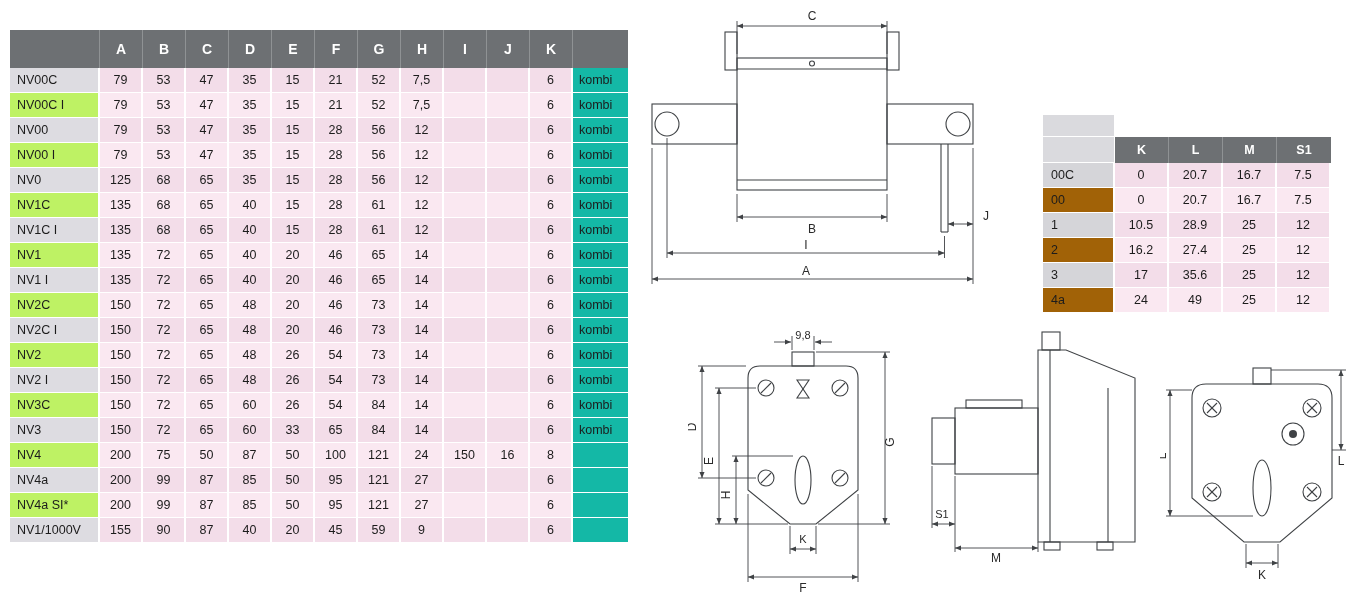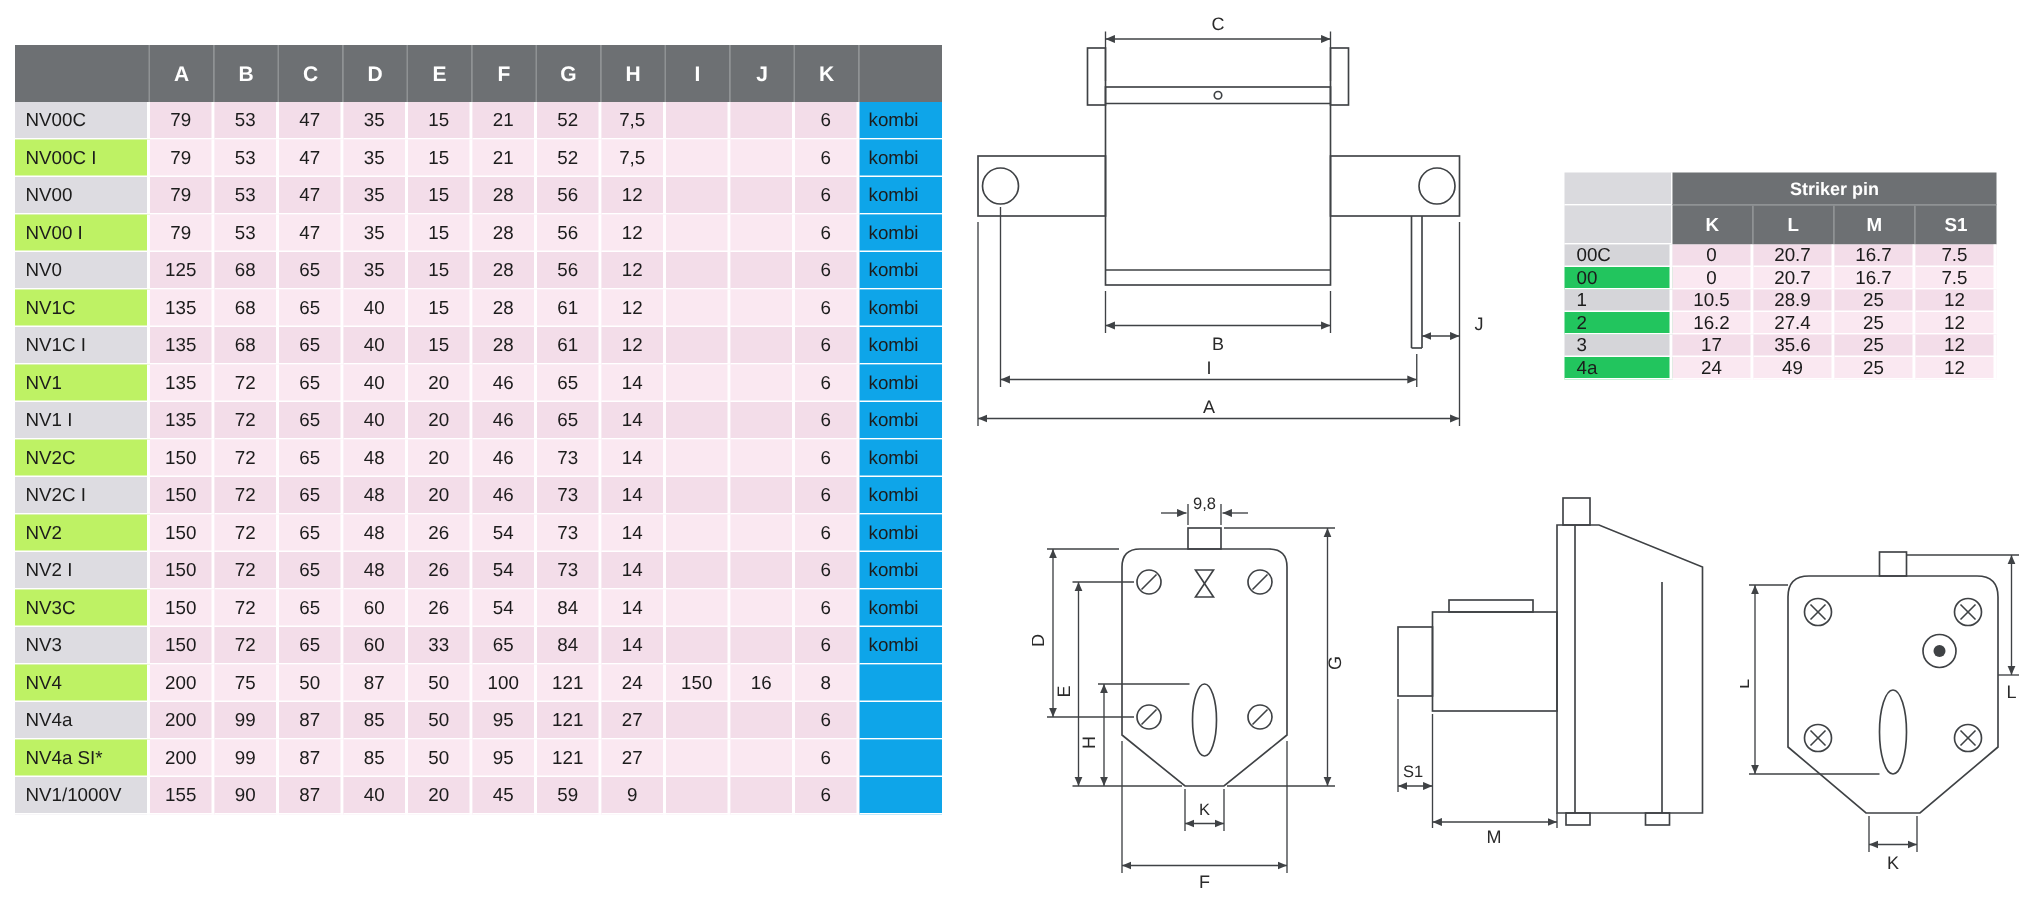--- a/index.html
+++ b/index.html
@@ -25,47 +25,47 @@
     font-size:12.5px;color:#1c1c1c;
     display:flex;align-items:center;justify-content:center;
     border-right:2px solid #ffffff;border-bottom:1px solid #ffffff;
     white-space:nowrap;
   }
   .cell.label{justify-content:flex-start;padding-left:7px;}
   .trow.even .cell.num{background:#f3dde9;}
   .trow.odd  .cell.num{background:#fae8f1;}
   .trow.even .cell.label{background:#dddce1;}
   .trow.odd  .cell.label{background:#bef264;}
-  .cell.kombi{background:#0ea5e9;justify-content:flex-start;padding-left:6px;border-right:none;}
+  .cell.kombi{background:#14b8a6;justify-content:flex-start;padding-left:6px;border-right:none;}
 
   
   #striker-table{left:1043px;top:115px;}
   .sh1{display:grid;grid-template-columns:72px 216px;height:22px;}
   .sh2{display:grid;grid-template-columns:72px repeat(4,54px);height:26px;}
   .scorner{background:#dadade;border-right:1px solid #ffffff;border-bottom:1px solid #ffffff;}
   .sspan{
     background:#6d7073;color:#ffffff;font-weight:bold;font-size:12px;
     display:flex;align-items:center;justify-content:center;border-bottom:1px solid #8f9294;
   }
   .shcell{
     background:#6d7073;color:#ffffff;font-weight:bold;font-size:12.5px;
     display:flex;align-items:center;justify-content:center;border-right:1px solid #8f9294;
   }
   .shcell:last-child{border-right:none;}
-  .srow{display:grid;grid-template-columns:72px repeat(4,54px);height:15px;}
+  .srow{display:grid;grid-template-columns:72px repeat(4,54px);height:25px;}
   .scell{
     font-size:12.5px;color:#1c1c1c;
     display:flex;align-items:center;justify-content:center;
     border-right:2px solid #ffffff;border-bottom:1px solid #ffffff;white-space:nowrap;
   }
   .scell.slabel{justify-content:flex-start;padding-left:8px;}
   .srow.even .scell.snum{background:#f3dde9;}
   .srow.odd  .scell.snum{background:#fae8f1;}
   .srow.even .scell.slabel{background:#d5d5d9;}
-  .srow.odd  .scell.slabel{background:#22c55e;}
+  .srow.odd  .scell.slabel{background:#a16207;}
 
   
   svg text{font-family:"Liberation Sans",sans-serif;font-size:12px;fill:#2a2a2a;}
   svg text.sm{font-size:11px;}
 </style>
 </head>
 <body>
 
 <div id="dim-table" class="abs">
   <div class="thead">
@@ -368,21 +368,20 @@
         <div class="cell num"></div>
         <div class="cell num">6</div>
         <div class="cell kombi"></div>
       </div>
     </div>
 </div>
 
 <div id="striker-table" class="abs">
   <div class="sh1">
     <div class="scorner"></div>
-    <div class="sspan">Striker pin</div>
   </div>
   <div class="sh2">
     <div class="scorner"></div>
     <div class="shcell">K</div>
     <div class="shcell">L</div>
     <div class="shcell">M</div>
     <div class="shcell">S1</div>
   </div>
   <div>
       <div class="srow even">

